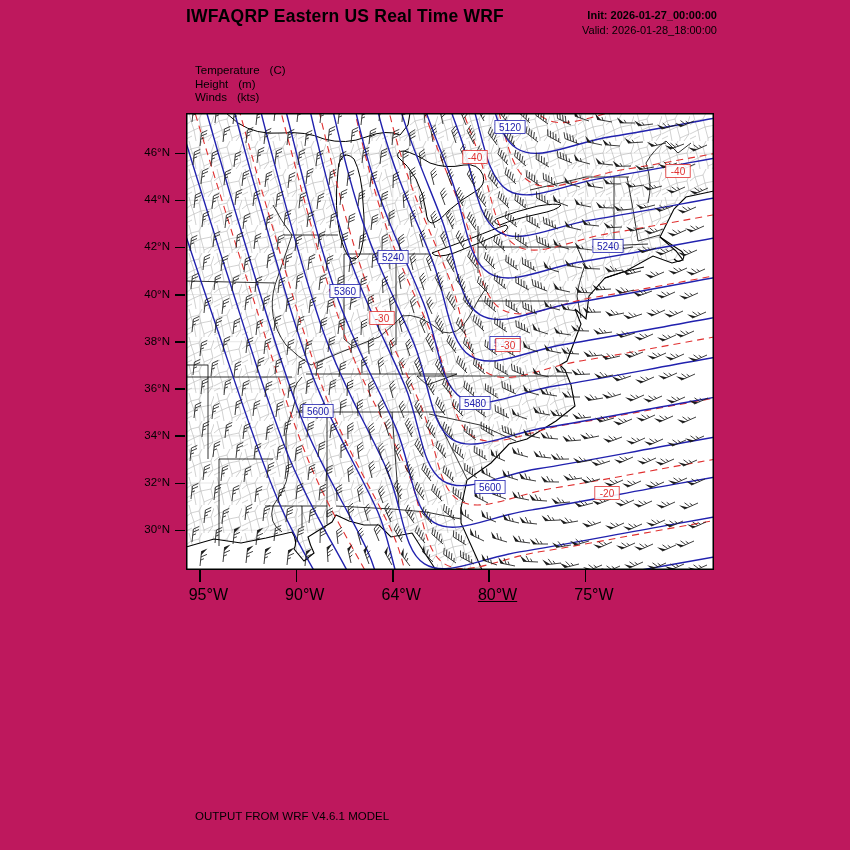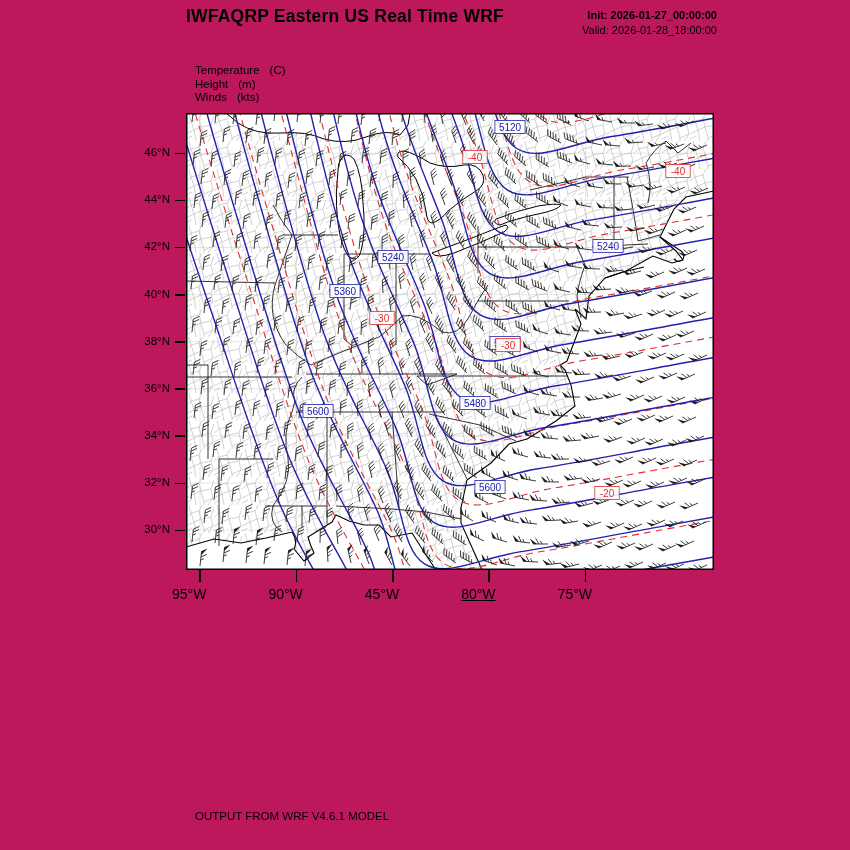--- a/index.html
+++ b/index.html
@@ -9,21 +9,21 @@
          font-size:17.5px;font-weight:bold;letter-spacing:0.2px;}
   .inittime{position:absolute;right:142px;top:9px;font-size:11px;font-weight:bold;text-align:right;margin-left:9px;}
   .validtime{position:absolute;right:142px;top:24px;font-size:11px;text-align:right;}
   .legend{position:absolute;left:195px;top:64px;font-size:11.5px;line-height:13.5px;}
   .legend .row span.u{margin-left:10px;}
   .map-wrap{position:absolute;left:0;top:0;width:850px;height:850px;pointer-events:none;}
   svg.map{position:absolute;left:186px;top:113px;}
   .tick-h{position:absolute;width:10px;height:1.5px;background:#000;}
   .tick-v{position:absolute;width:1.5px;height:12px;background:#000;}
   .lat-lab{position:absolute;width:52px;text-align:right;font-size:11.5px;}
-  .lon-lab{position:absolute;width:56px;text-align:left;font-size:14px;}
+  .lon-lab{position:absolute;width:56px;text-align:right;font-size:16px;}
   .hc-info{position:absolute;left:440px;top:608px;width:320px;text-align:center;font-size:12px;}
   .tc-info{position:absolute;left:440px;top:631px;width:320px;text-align:center;font-size:12px;}
   .footer1{position:absolute;left:195px;top:810px;font-size:11.5px;}
   .footer2{position:absolute;left:195px;top:824px;font-size:11.5px;}
 </style>
 </head>
 <body>
 
 <div class="page">
   <div class="title">IWFAQRP Eastern US Real Time WRF</div>
@@ -164,21 +164,21 @@
         <div class="lat-lab" style="left: 118px; top: 428.92px;">34°N</div>
         <div class="tick-h" style="left: 175px; top: 482.54px;"></div>
         <div class="lat-lab" style="left: 118px; top: 476.04px;">32°N</div>
         <div class="tick-h" style="left: 175px; top: 529.66px;"></div>
         <div class="lat-lab" style="left: 118px; top: 523.16px;">30°N</div>
         <div class="tick-v" style="left: 199.25px; top: 570px;"></div>
         <div class="lon-lab" style="left: 172px; top: 586px;">95°W</div>
         <div class="tick-v" style="left: 295.65px; top: 570px;"></div>
         <div class="lon-lab" style="left: 268.4px; top: 586px;">90°W</div>
         <div class="tick-v" style="left: 392.05px; top: 570px;"></div>
-        <div class="lon-lab" style="left: 364.8px; top: 586px;">45°W</div>
+        <div class="lon-lab" style="left: 364.8px; top: 586px;">64°W</div>
         <div class="tick-v" style="left: 488.45px; top: 570px;"></div>
         <div class="lon-lab" style="left: 461.2px; top: 586px; text-decoration: underline;">80°W</div>
         <div class="tick-v" style="left: 584.85px; top: 570px;"></div>
         <div class="lon-lab" style="left: 557.6px; top: 586px;">75°W</div>
       </div>
   </div>
 
   <div class="footer1">OUTPUT FROM WRF V4.6.1 MODEL</div>
 </div>
 

